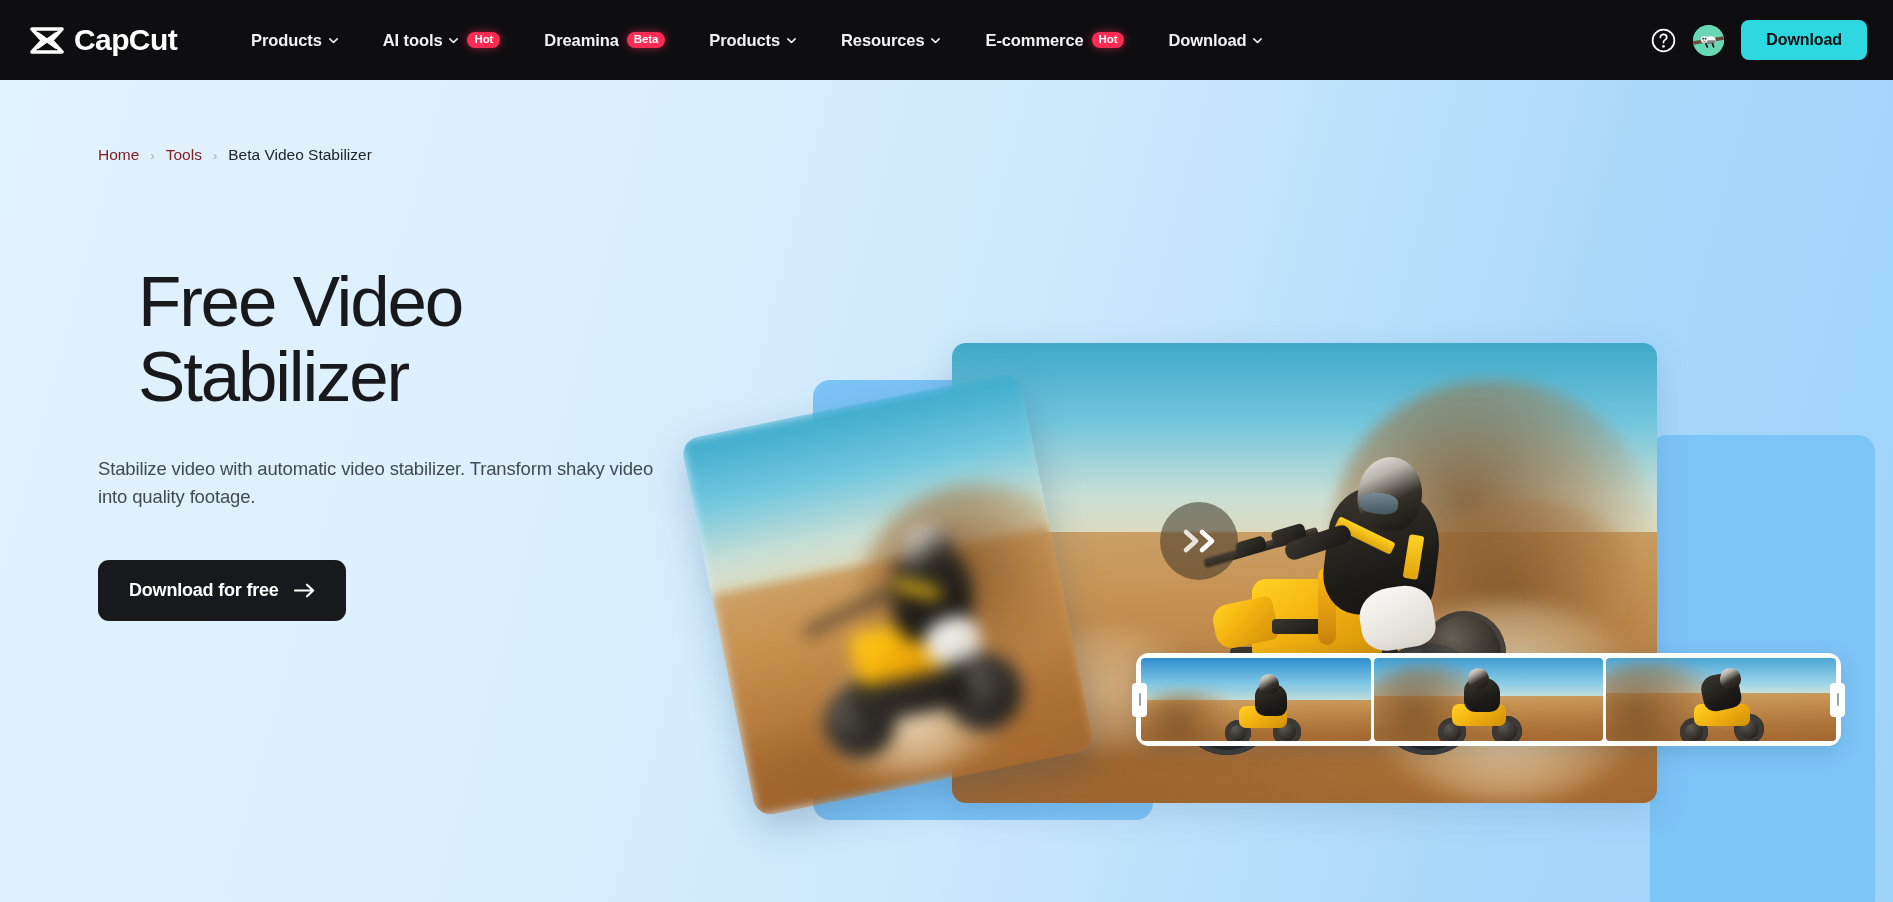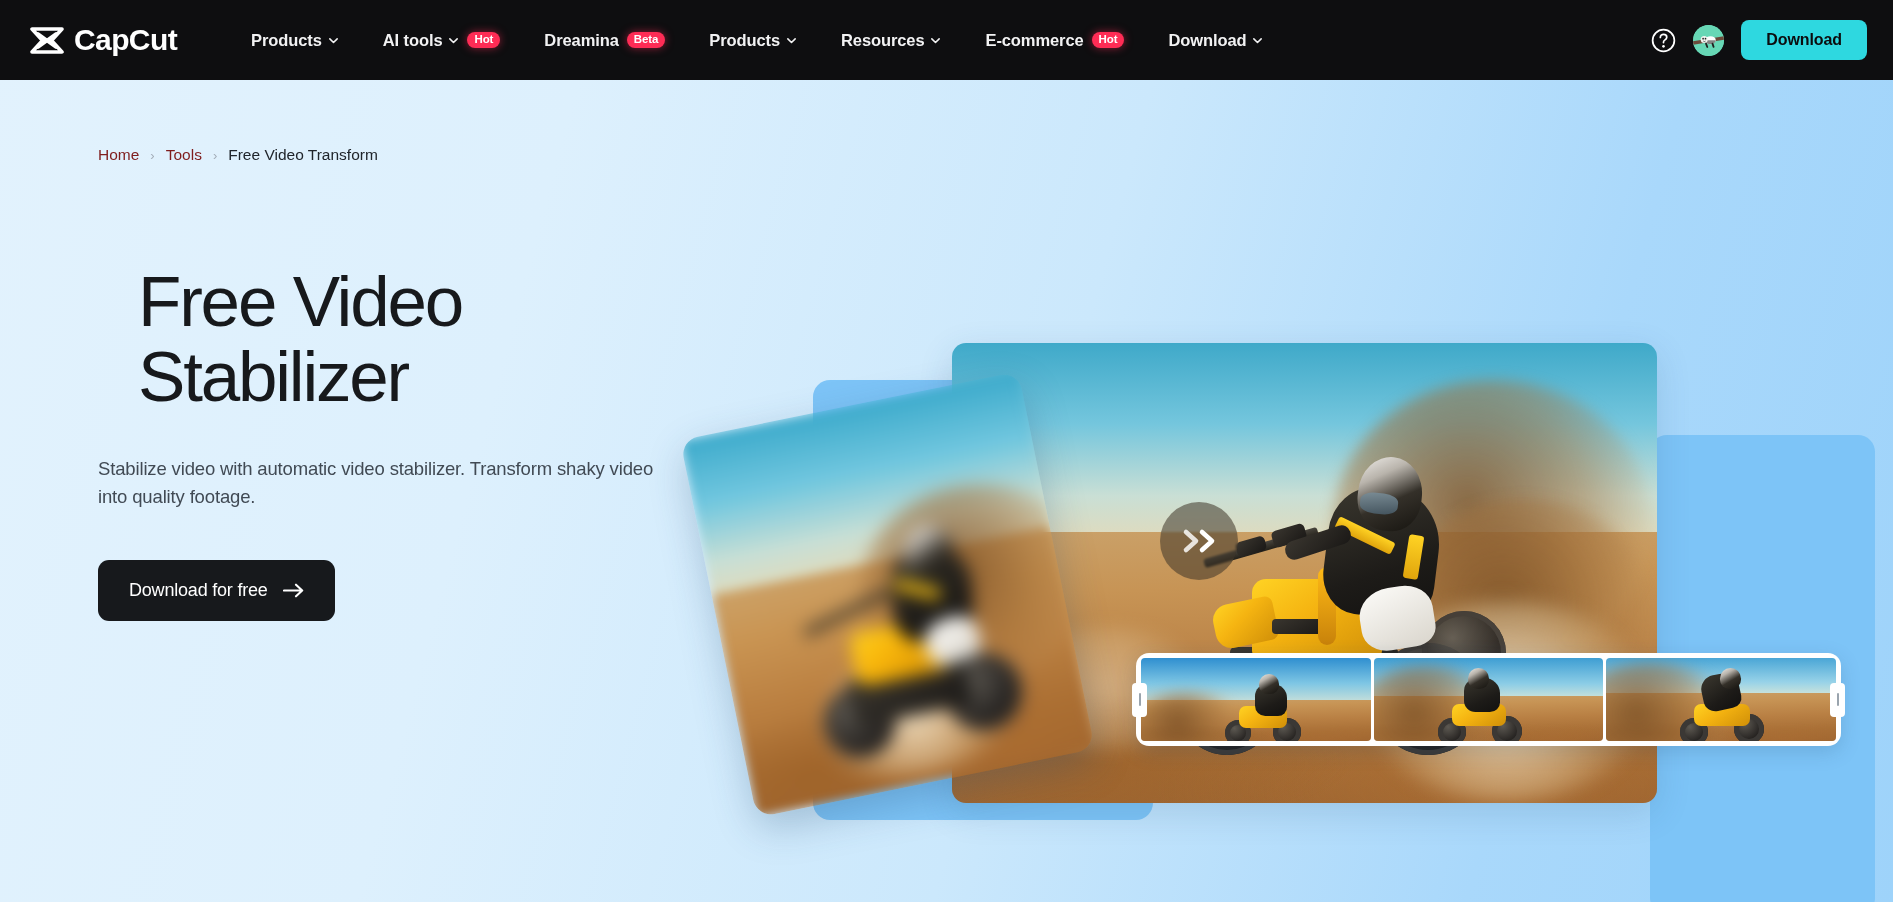--- a/index.html
+++ b/index.html
@@ -62,21 +62,21 @@
     letter-spacing:-2.2px;
     margin-left:40px;
   }
   .sub {
     margin-top:40px; font-size:18.5px; line-height:1.52; color:#414a54;
     max-width:560px; letter-spacing:-0.15px;
   }
   .cta {
     margin-top:49px; display:inline-flex; align-items:center; gap:15px;
     background:#17191c; color:#fff; border:none; border-radius:11px;
-    padding:20px 31px; font-size:18px; font-weight:400; cursor:pointer;
+    padding:20px 31px; font-size:18px; font-weight:700; cursor:pointer;
     letter-spacing:-0.2px;
   }
   .arr { width:21px; height:15px; flex:none; }
 
   
   .art { position:absolute; left:860px; top:100px; width:1033px; height:660px; }
 
   
   .blue-card {
     position:absolute; background:#7dc4f7; border-radius:17px;
@@ -307,21 +307,21 @@
   </div>
 </div>
 
 <div class="page">
 
   <div class="crumb">
     <a>Home</a>
     <span class="sep">›</span>
     <a>Tools</a>
     <span class="sep">›</span>
-    <span class="cur">Free Video Transform</span>
+    <span class="cur">Beta Video Stabilizer</span>
   </div>
 
   <div class="hero-left">
     <h1 class="h1">
       <span>Free Video</span><br>
       <span>Stabilizer</span>
     </h1>
     <p class="sub">Stabilize video with automatic video stabilizer. Transform shaky video into quality footage.</p>
     <button class="cta">
       <span>Download for free</span>

